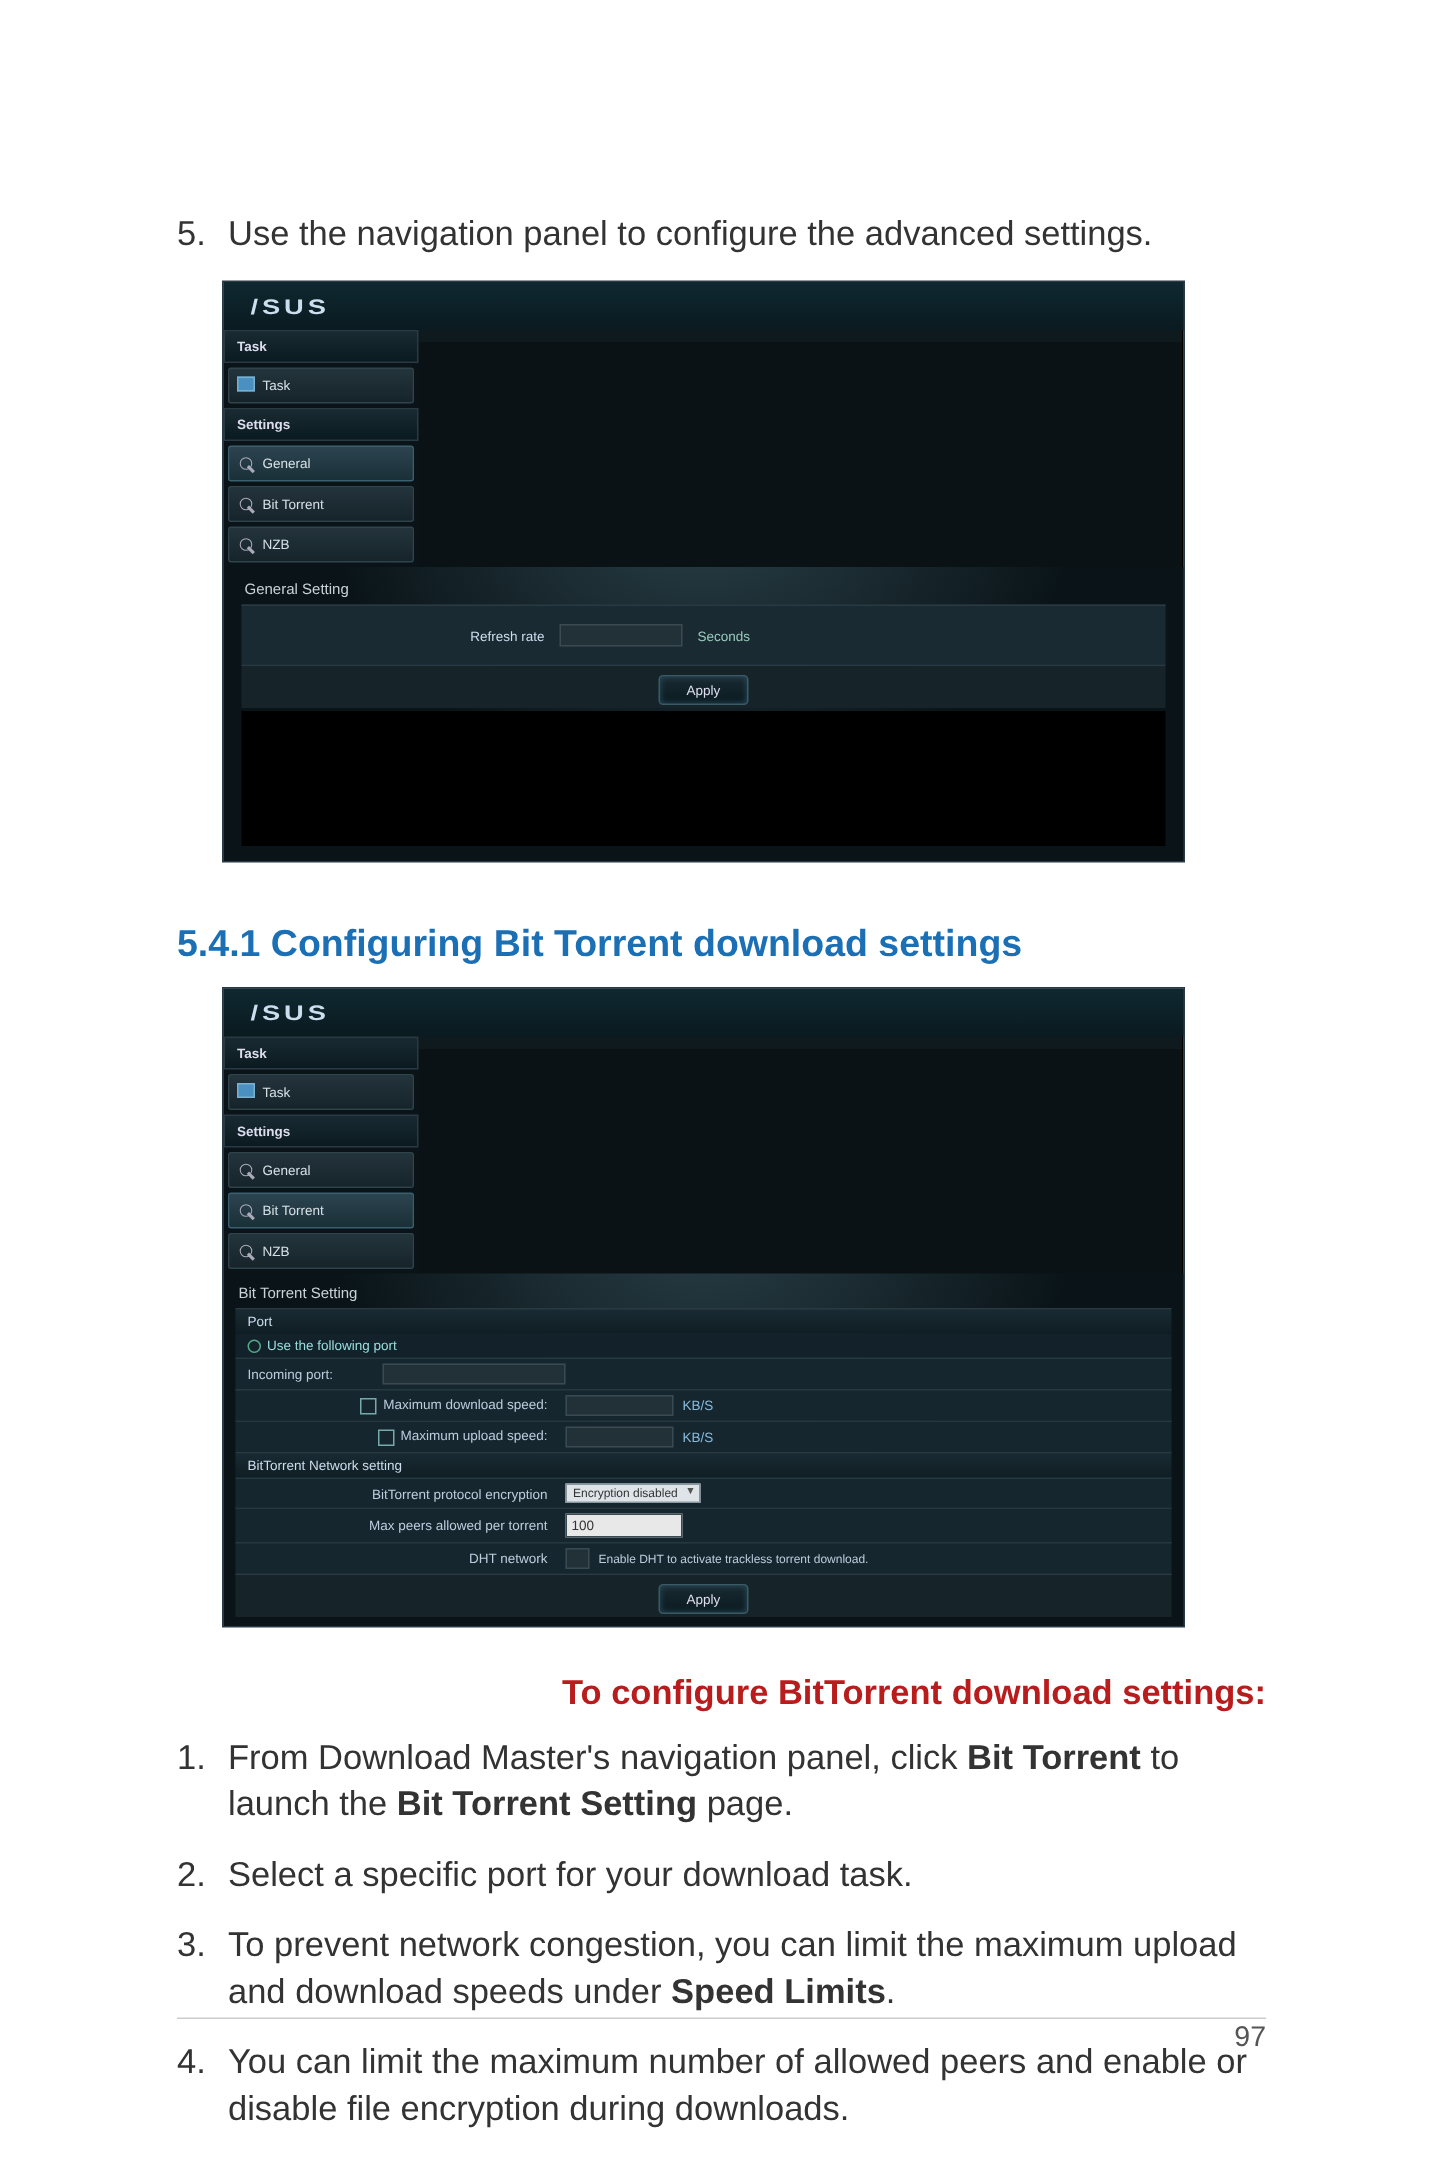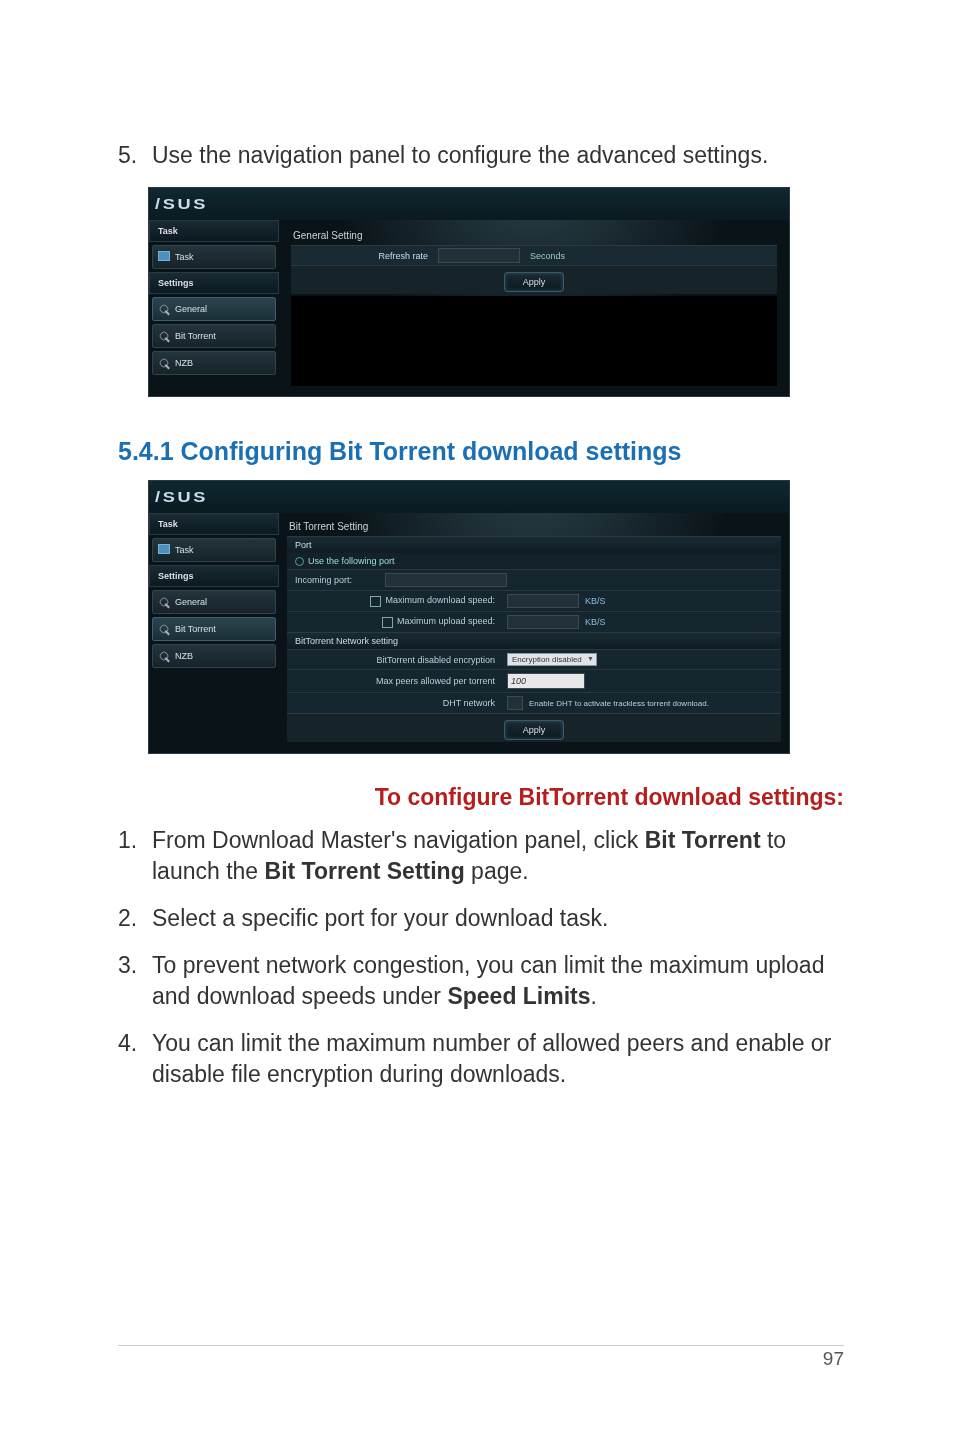--- a/index.html
+++ b/index.html
@@ -33,34 +33,35 @@
     background: linear-gradient(#0f1a1f 0 40px, #0a1216 40px);
     box-shadow: 0 0 0 1px #000 inset;
     color: #c9d2d6;
     font-size: 9px;
   }
   .ss-topbar {
     height: 32px;
     background: linear-gradient(#0f2830, #0a1a20);
     display: flex;
     align-items: center;
-    padding-left: 6px;
+    padding-left: 18px;
   }
   .asus-logo {
     font-family: Arial, sans-serif;
     font-weight: bold;
     font-size: 14px;
     letter-spacing: 2px;
     transform: scaleX(1.3);
     transform-origin: left center;
     color: #cde;
   }
   .ss-body {
     display: flex;
     min-height: 170px;
+    flex-direction: column;
   }
   .ss-body.tall {
     min-height: 240px;
   }
   .ss-sidebar {
     width: 130px;
     flex: 0 0 130px;
     background: #0a1418;
   }
   .ss-main {
@@ -120,21 +121,21 @@
   .panel-title {
     color: #c9d2d6;
     font-size: 10px;
     padding: 2px 0 4px 2px;
   }
   .panel-row {
     display: flex;
     align-items: center;
     background: #1a2a32;
     border-top: 1px solid #2a3a44;
-    padding: 2px 6px;
+    padding: 12px 6px;
     gap: 10px;
   }
   .panel-row .lbl { flex: 1; text-align: right; color:#cde; }
   .panel-row .inp {
     width: 80px;
     height: 13px;
     background: #223038;
     border: 1px solid #3a4a52;
   }
   .panel-row .unit { color:#9cb; width:100px;}
@@ -167,21 +168,21 @@
     color:#9dd;
     display:flex; align-items:center; gap:4px;
   }
   .radio-dot{width:7px;height:7px;border-radius:50%;border:1px solid #5a8;display:inline-block;}
   .radio-dot.on{background:#5a8;}
   .field-row {
     display:flex;align-items:center;background:#16262e;border-top:1px solid #253840;padding:3px 8px;
   }
   .field-row .fl{width:200px;text-align:right;color:#bcd;padding-right:12px;}
   .field-row .fv{flex:1;color:#8bd;display:flex;align-items:center;gap:6px;}
-  .mini-input{width:70px;height:12px;background:#223038;border:1px solid #3a4a52;display:inline-block;font-style:italic;}
+  .mini-input{width:70px;height:12px;background:#223038;border:1px solid #3a4a52;display:inline-block;}
   .mini-input.white{background:#e8e8e8;color:#333;padding:0 3px;height:14px;line-height:14px;}
   .chk{width:9px;height:9px;border:1px solid #7aa;display:inline-block;margin-right:4px;vertical-align:middle;}
   .dropdown {
     background:#dfe4e8;color:#333;font-size:8px;padding:1px 14px 1px 4px;
     position:relative;border:1px solid #8898a0;display:inline-block;
   }
   .dropdown::after{content:"▼";position:absolute;right:2px;top:1px;font-size:7px;color:#555;}
   h2.section-heading {
     color: #1b6fb5;
     font-size: 25px;
@@ -308,21 +309,21 @@
       </div>
       <div class="field-row">
         <span class="fl"><span class="chk"></span><span>Maximum upload speed:</span></span>
         <span class="fv">
             <span class="mini-input"></span>
             <span>KB/S</span>
           </span>
       </div>
       <div class="sub-header">BitTorrent Network setting</div>
       <div class="field-row">
-        <span class="fl">BitTorrent disabled encryption</span>
+        <span class="fl">BitTorrent protocol encryption</span>
         <span class="fv">
             <span class="dropdown">Encryption disabled</span>
           </span>
       </div>
       <div class="field-row">
         <span class="fl">Max peers allowed per torrent</span>
         <span class="fv">
             <span class="mini-input white">100</span>
           </span>
       </div>

